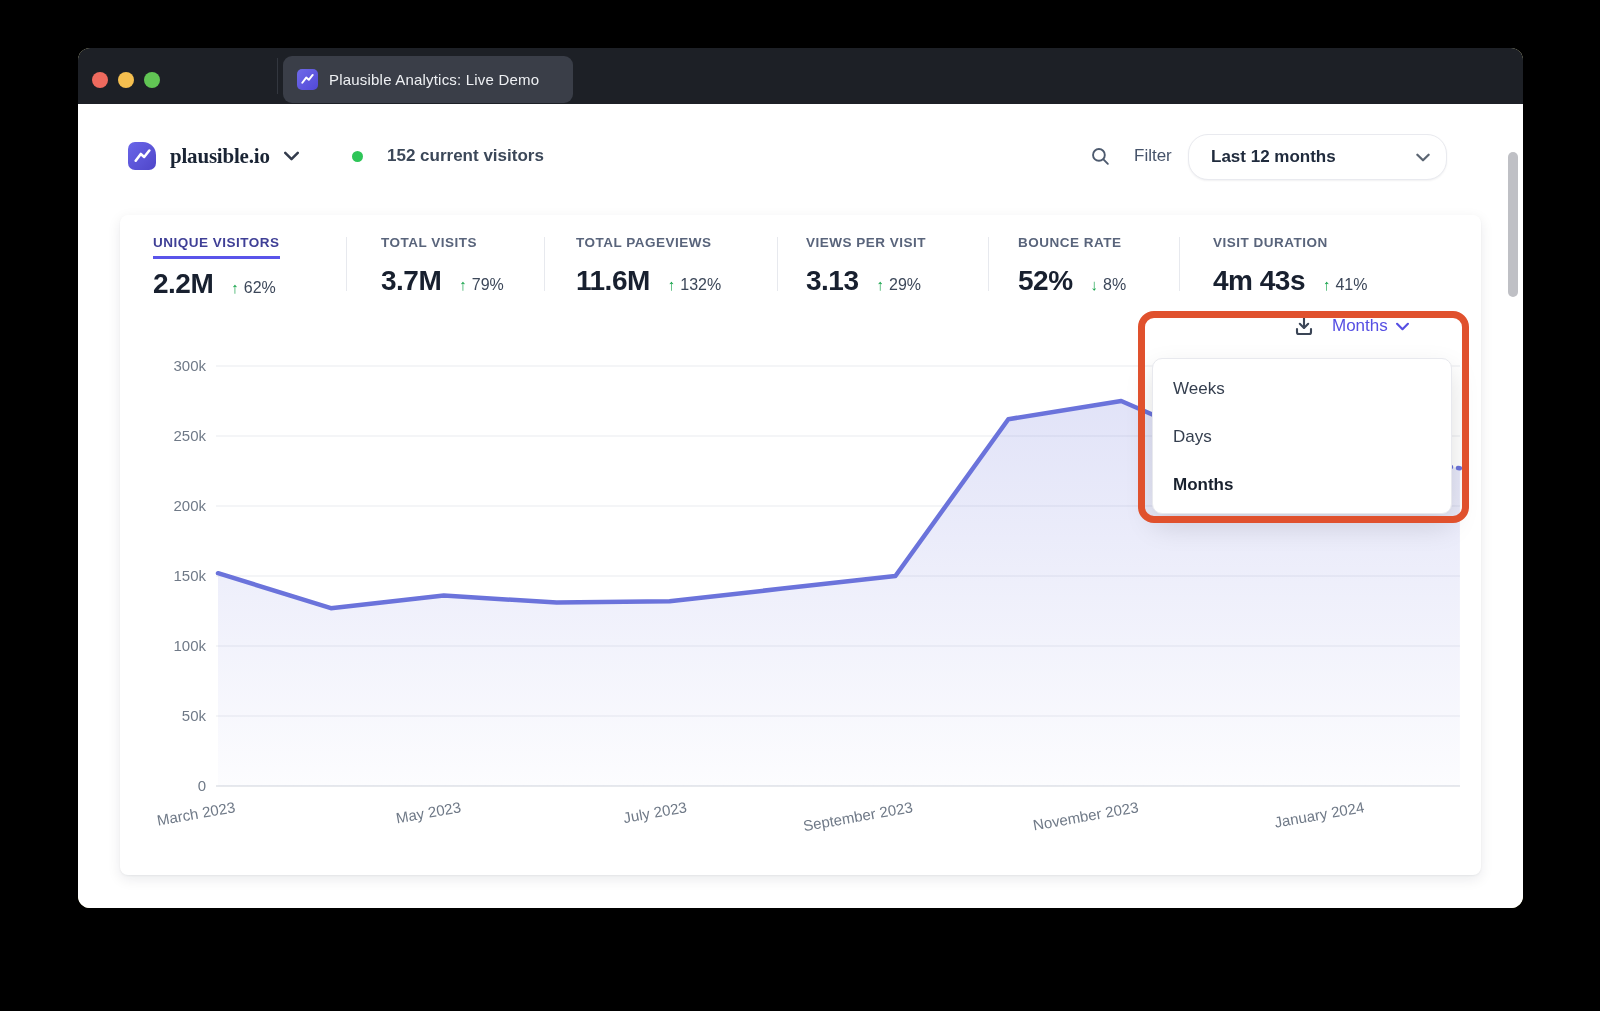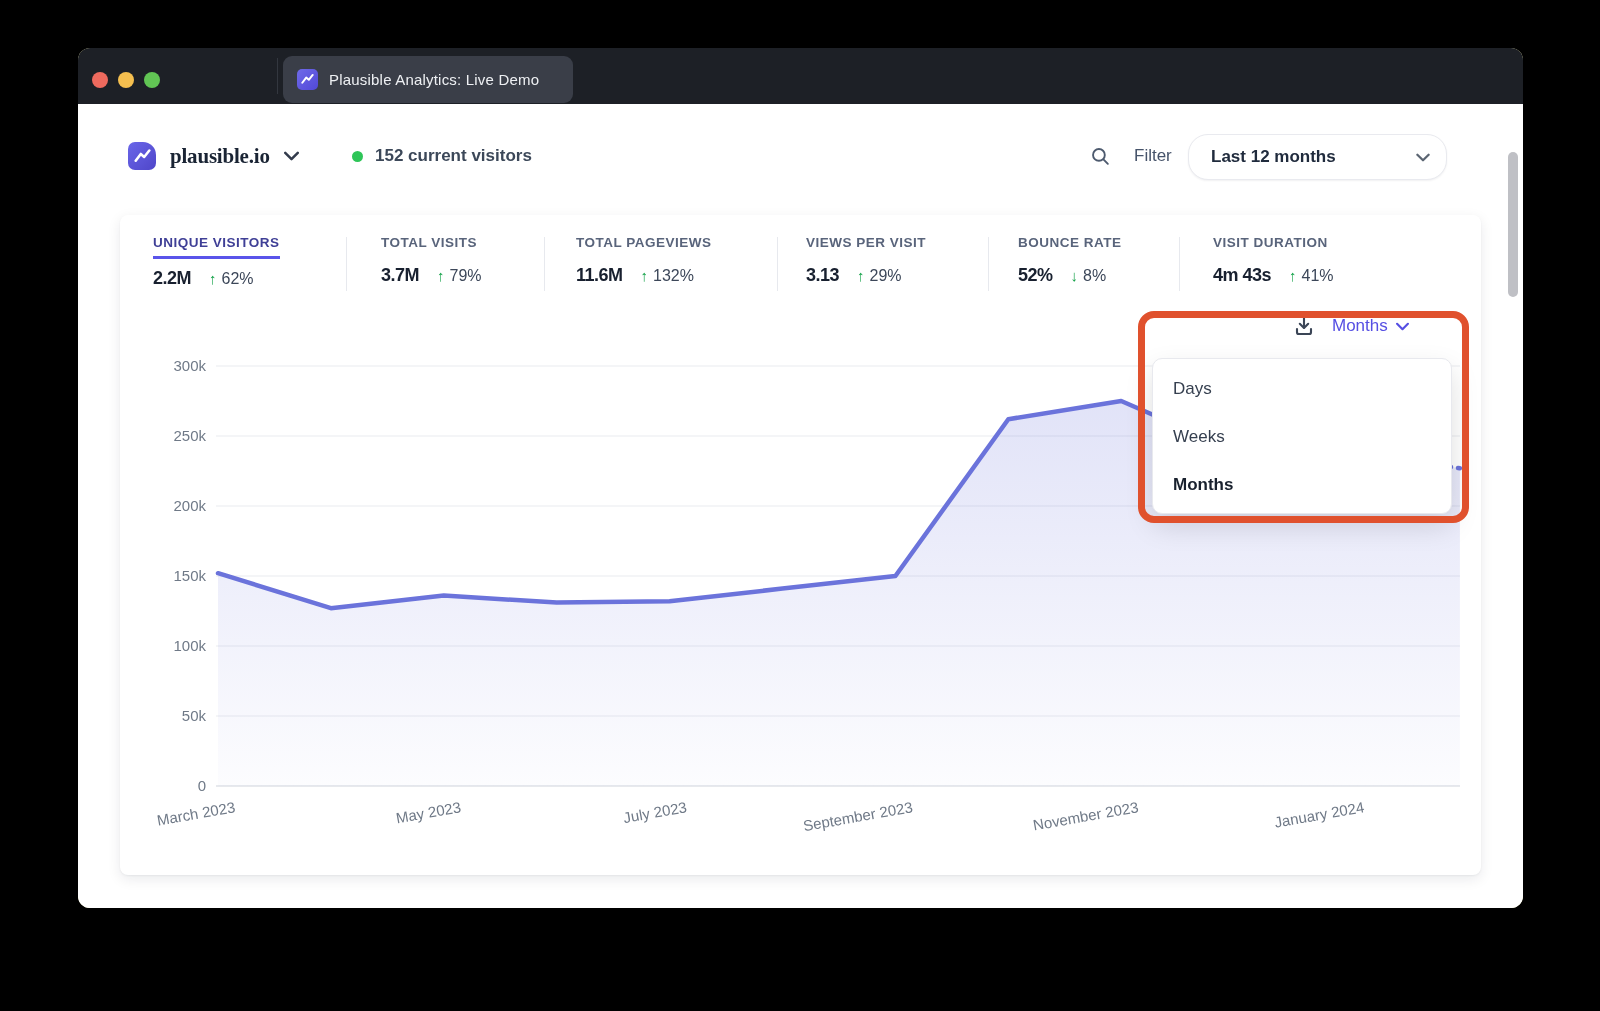--- a/index.html
+++ b/index.html
@@ -15,40 +15,40 @@
     display:flex;align-items:center;padding-left:14px;gap:11px;box-sizing:border-box;}
   .favicon{width:21px;height:21px;border-radius:5px;background:linear-gradient(135deg,#6f6ae8,#5148d8);flex:0 0 auto;
     display:flex;align-items:center;justify-content:center;}
   .tab-title{color:#eef0f3;font-size:15px;font-weight:500;letter-spacing:.2px;}
   
   .content{position:absolute;left:0;top:56px;width:100%;height:804px;background:#fff;border-radius:0 0 12px 12px;}
   .brand{position:absolute;left:50px;top:31px;height:42px;display:flex;align-items:center;gap:14px;cursor:pointer;font-family:Liberation Serif, serif;}
   .logo{width:28px;height:28px;border-radius:7px 13px 7px 7px;background:linear-gradient(135deg,#6a66e9,#4f46c9);
     display:flex;align-items:center;justify-content:center;}
   .site-name{font-size:21px;font-weight:700;color:#1a2434;letter-spacing:-.2px;}
-  .visitors{position:absolute;left:274px;top:31px;height:42px;display:flex;align-items:center;gap:12px;}
+  .visitors{position:absolute;left:274px;top:31px;height:42px;display:flex;align-items:center;gap:24px;}
   .dot{width:11px;height:11px;border-radius:50%;background:#2ec558;}
   .visitors-text{font-size:17px;font-weight:600;color:#3c4859;}
   .filter{position:absolute;left:1012px;top:31px;height:42px;display:flex;align-items:center;gap:23px;cursor:pointer;}
   .filter-text{font-size:17px;font-weight:500;color:#46536a;}
   .daterange{position:absolute;left:1110px;top:30px;width:259px;height:46px;border-radius:20px;background:#fff;
     border:1px solid #e9eaef;box-shadow:0 1px 2px rgba(16,24,40,.06);display:flex;align-items:center;
     justify-content:space-between;padding:0 16px 0 22px;box-sizing:border-box;cursor:pointer;}
   .daterange-text{font-size:17px;font-weight:600;color:#202b3d;}
   .scrollbar{position:absolute;left:1430px;top:48px;width:10px;height:145px;border-radius:5px;background:#bfc0c5;}
   
   .card{position:absolute;left:42px;top:111px;width:1361px;height:660px;background:#fff;border-radius:8px;
     box-shadow:0 1px 2px rgba(16,24,40,.05),0 4px 14px rgba(16,24,40,.09);}
   .stat{position:absolute;top:18px;cursor:pointer;}
   .stat:nth-child(1){left:33px}.stat:nth-child(2){left:261px}.stat:nth-child(3){left:456px}
   .stat:nth-child(4){left:686px}.stat:nth-child(5){left:898px}.stat:nth-child(6){left:1093px}
   .stat-label{display:inline-block;font-size:13.5px;font-weight:700;letter-spacing:.5px;color:#59647b;padding-bottom:6px;text-align:right;}
   .stat-label.active{color:#3f3f96;border-bottom:3px solid #5a54ea;}
   .stat-row{display:flex;align-items:baseline;margin-top:9px;}
-  .stat-value{font-size:18px;font-weight:700;color:#18202f;letter-spacing:-.5px;}
+  .stat-value{font-size:28px;font-weight:700;color:#18202f;letter-spacing:-.5px;}
   .stat-arrow{margin-left:18px;font-size:15px;font-weight:700;color:#16a34a;}
   .stat-change{margin-left:5px;font-size:16px;font-weight:500;color:#3c4759;}
   .stat-divider{position:absolute;top:22px;width:1px;height:54px;background:#e7e9ee;}
   .chart{position:absolute;left:0;top:85px;}
   .chart text{font-family:"Liberation Sans","DejaVu Sans",sans-serif;font-size:15px;fill:#6f7987;}
   
   .interval-row{position:absolute;left:1214px;top:210px;display:flex;align-items:center;gap:16px;}
   .dl-btn{cursor:pointer;display:flex;}
   .interval-btn{display:flex;align-items:center;gap:8px;cursor:pointer;}
   .interval-label{font-size:17px;font-weight:500;color:#564fe3;}
@@ -192,20 +192,20 @@
       </span>
       <span class="interval-btn">
         <span class="interval-label">Months</span>
         <svg width="13" height="9" viewBox="0 0 12 8">
           <polyline points="1,1.5 6,6.5 11,1.5" fill="none" stroke="#564fe3" stroke-width="2" stroke-linecap="round" stroke-linejoin="round"></polyline>
         </svg>
       </span>
     </div>
 
     <div class="menu" id="interval-menu">
+        <div class="menu-item">Weeks</div>
         <div class="menu-item">Days</div>
-        <div class="menu-item">Weeks</div>
         <div class="menu-item active">Months</div>
       </div>
 
     <div class="annotation"></div>
   </div>
 </div>
 
 </body></html>

